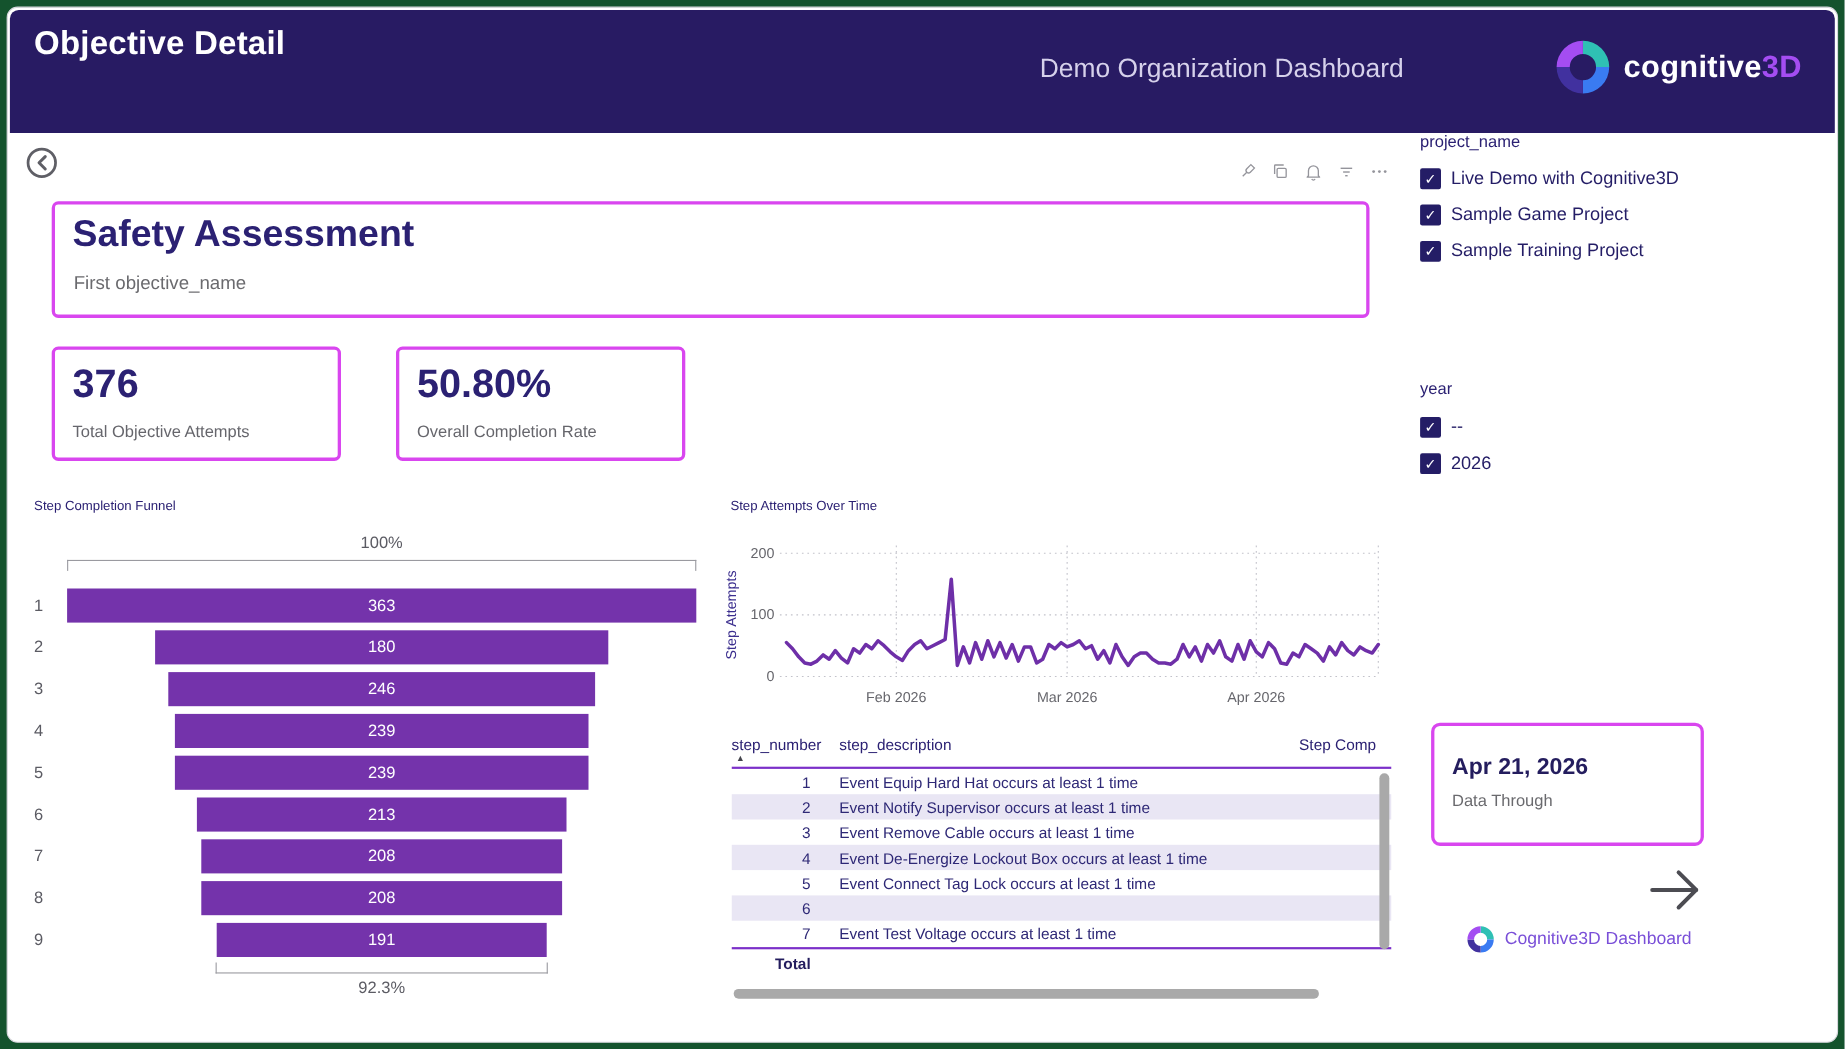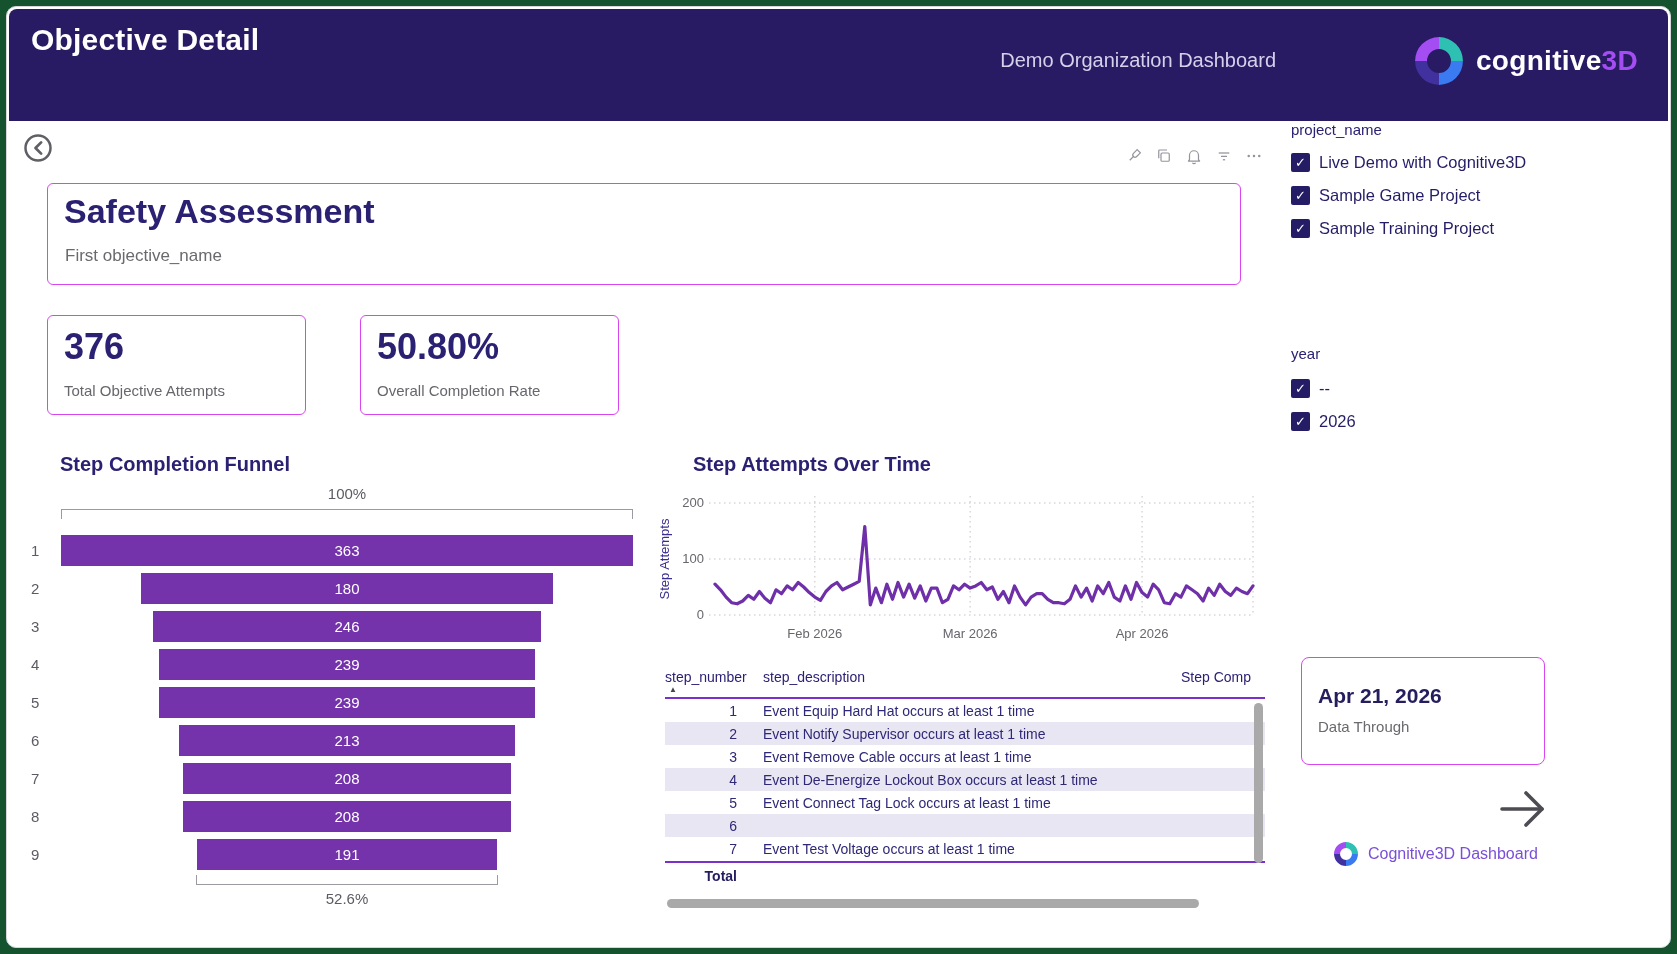--- a/index.html
+++ b/index.html
@@ -3,42 +3,42 @@
 <meta charset="utf-8">
 <style>
   html,body{margin:0;padding:0;background:#e9eaee;font-family:"Liberation Sans",sans-serif;}
   .stage{position:relative;width:1677px;height:954px;background:#14532d;}
   .frame{position:absolute;inset:6px;background:#fff;border:1px solid #d6d6dc;border-radius:10px;overflow:hidden;}
 
   
   .hdr{position:absolute;left:2px;top:2px;right:2px;height:112px;background:#281b63;border-radius:8px 8px 0 0;}
   .hdr-title{position:absolute;left:22px;top:14px;font-size:30px;font-weight:bold;color:#fff;letter-spacing:.2px;}
   .hdr-sub{position:absolute;left:23px;top:70px;font-size:17px;font-style:italic;color:#d9d5ec;}
-  .hdr-org{position:absolute;right:392px;top:40px;font-size:20px;color:#d6d1eb;}
+  .hdr-org{position:absolute;right:392px;top:40px;font-size:24px;color:#d6d1eb;}
   .brand{position:absolute;right:30px;top:26px;display:flex;align-items:center;gap:11px;}
   .brand .mark{width:52px;height:52px;}
   .brand .word{font-size:28px;font-weight:bold;color:#fff;letter-spacing:.3px;}
   .brand .word .suffix{color:#a44df2;}
 
   
   .backbtn{position:absolute;left:16px;top:126px;width:30px;height:30px;cursor:pointer;}
   .toolbar{position:absolute;left:1118px;top:140px;display:flex;gap:12px;align-items:center;}
   .toolbar .tbi{width:18px;height:18px;cursor:pointer;opacity:.75;}
 
   
-  .card{position:absolute;background:#fff;border:1px solid #d946ef;border-radius:6px;}
+  .card{position:absolute;background:#fff;border:3px solid #d946ef;border-radius:6px;}
   .obj-card{left:40px;top:176px;width:1192px;height:100px;}
   .obj-title{position:absolute;left:16px;top:8px;font-size:34px;font-weight:bold;color:#2b2173;}
   .obj-sub{position:absolute;left:17px;top:62px;font-size:17px;color:#6a6a6e;}
   .kpi{top:308px;width:257px;height:98px;}
   .kpi .val{position:absolute;left:16px;top:10px;font-size:36px;font-weight:bold;color:#2b2173;}
   .kpi .lab{position:absolute;left:16px;top:66px;font-size:15px;color:#66666c;}
 
   
-  .sec-title{position:absolute;font-size:20px;font-weight:bold;color:#2b2173;margin-left:29px;}
+  .sec-title{position:absolute;font-size:12px;font-weight:normal;color:#2b2173;}
   .funnel{position:absolute;left:24px;top:478px;width:602px;}
   .f-off{margin-left:30px;}
   .f-toplabel{text-align:center;font-size:15px;color:#5b5b63;height:22px;}
   .f-axis{height:9px;border:1px solid #9a9aa0;border-bottom:none;margin-top:2px;}
   .f-rows{margin-top:12px;}
   .frow{display:flex;height:38px;align-items:center;}
   .fcat{width:30px;font-size:15px;color:#5b5b63;}
   .ftrack{flex:1;}
   .fbar{height:31px;background:#7433ab;margin:0 auto;display:flex;align-items:center;justify-content:center;
         color:#fff;font-size:15px;cursor:pointer;}
@@ -230,21 +230,21 @@
             <div class="fcat">9</div>
             <div class="ftrack">
               <div class="fbar" style="width:52.62%;background:#7433ab">
                 <span>191</span>
               </div>
             </div>
           </div>
         </div>
     <div class="f-off">
       <div class="f-bracket" style="width:52.6%"></div>
-      <div class="f-botlabel">52.6%</div>
+      <div class="f-botlabel">92.3%</div>
     </div>
   </div>
 
   <div class="sec-title" style="left:657px;top:446px">Step Attempts Over Time</div>
   <svg class="linechart" viewBox="0 0 600 172">
         <text class="ylab" transform="rotate(-90 12 76)" x="12" y="76">Step Attempts</text>
         <line class="grid" x1="52" y1="132" x2="596" y2="132"></line>
         <text class="ytick" x="47" y="136">0</text>
         <line class="grid" x1="52" y1="76" x2="596" y2="76"></line>
         <text class="ytick" x="47" y="80">100</text>

